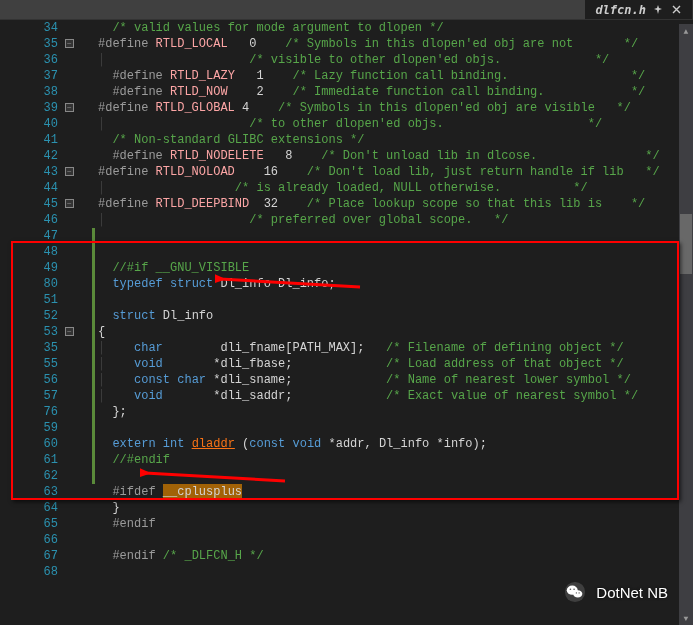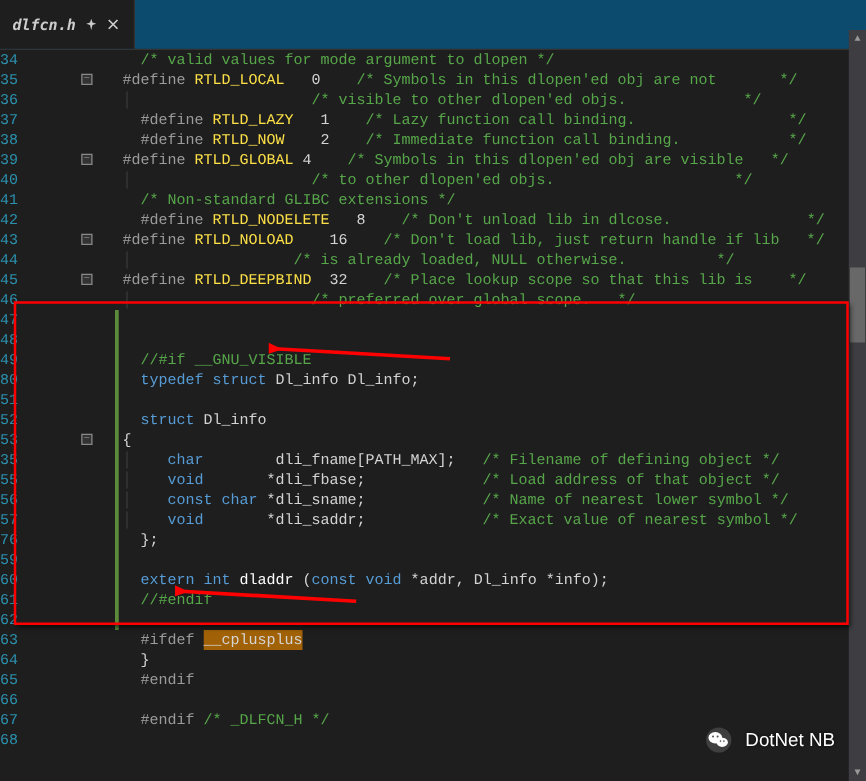--- a/index.html
+++ b/index.html
@@ -6,25 +6,26 @@
   body {
     background: #1e1e1e;
     font-family: Consolas, 'Courier New', monospace;
     font-size: 12px;
     width: 693px;
     height: 625px;
     overflow: hidden;
     position: relative;
   }
   .tab-bar {
-    background: #0c4a6e;
-    height: 40px;
+    background: #404040;
+    height: 20px;
     display: flex;
     align-items: stretch;
     border-bottom: 1px solid #333;
+    justify-content: flex-end;
   }
   .tab {
     background: #1e1e1e;
     color: #ccc;
     padding: 4px 10px;
     display: flex;
     align-items: center;
     gap: 6px;
     font-family: Consolas, monospace;
     font-size: 12px;
@@ -49,21 +50,21 @@
   }
   .editor-area {
     display: flex;
     height: calc(100% - 24px);
     position: relative;
   }
   .gutter {
     width: 64px;
     background: #1e1e1e;
     color: #2b91af;
-    text-align: left;
+    text-align: right;
     padding-right: 6px;
     user-select: none;
     flex-shrink: 0;
   }
   .fold-gutter {
     width: 12px;
     background: #1e1e1e;
     flex-shrink: 0;
     position: relative;
   }
@@ -95,22 +96,22 @@
     line-height: 16px;
     display: flex;
   }
   .gutter .line { display: block; }
   .modbar { display:inline-block; width:3px; height:16px; margin-right:3px; vertical-align:top;}
   .modbar.green { background:#5a8a3a; }
   
   .c-comment { color: #57A64A; }
   .c-keyword { color: #569cd6; }
   .c-kw2 { color: #9b9b9b; }
-  .c-macroname { color: #fde047; }
-  .c-func { color: #ffffff; }
+  .c-macroname { color: #fca5a5; }
+  .c-func { color: #f97316; text-decoration: underline;}
   .hl-sel { background: #a16207; }
   
   .scrollbar-v {
     position: absolute;
     right: 0;
     top: 24px;
     bottom: 0;
     width: 14px;
     background: #3e3e42;
   }

